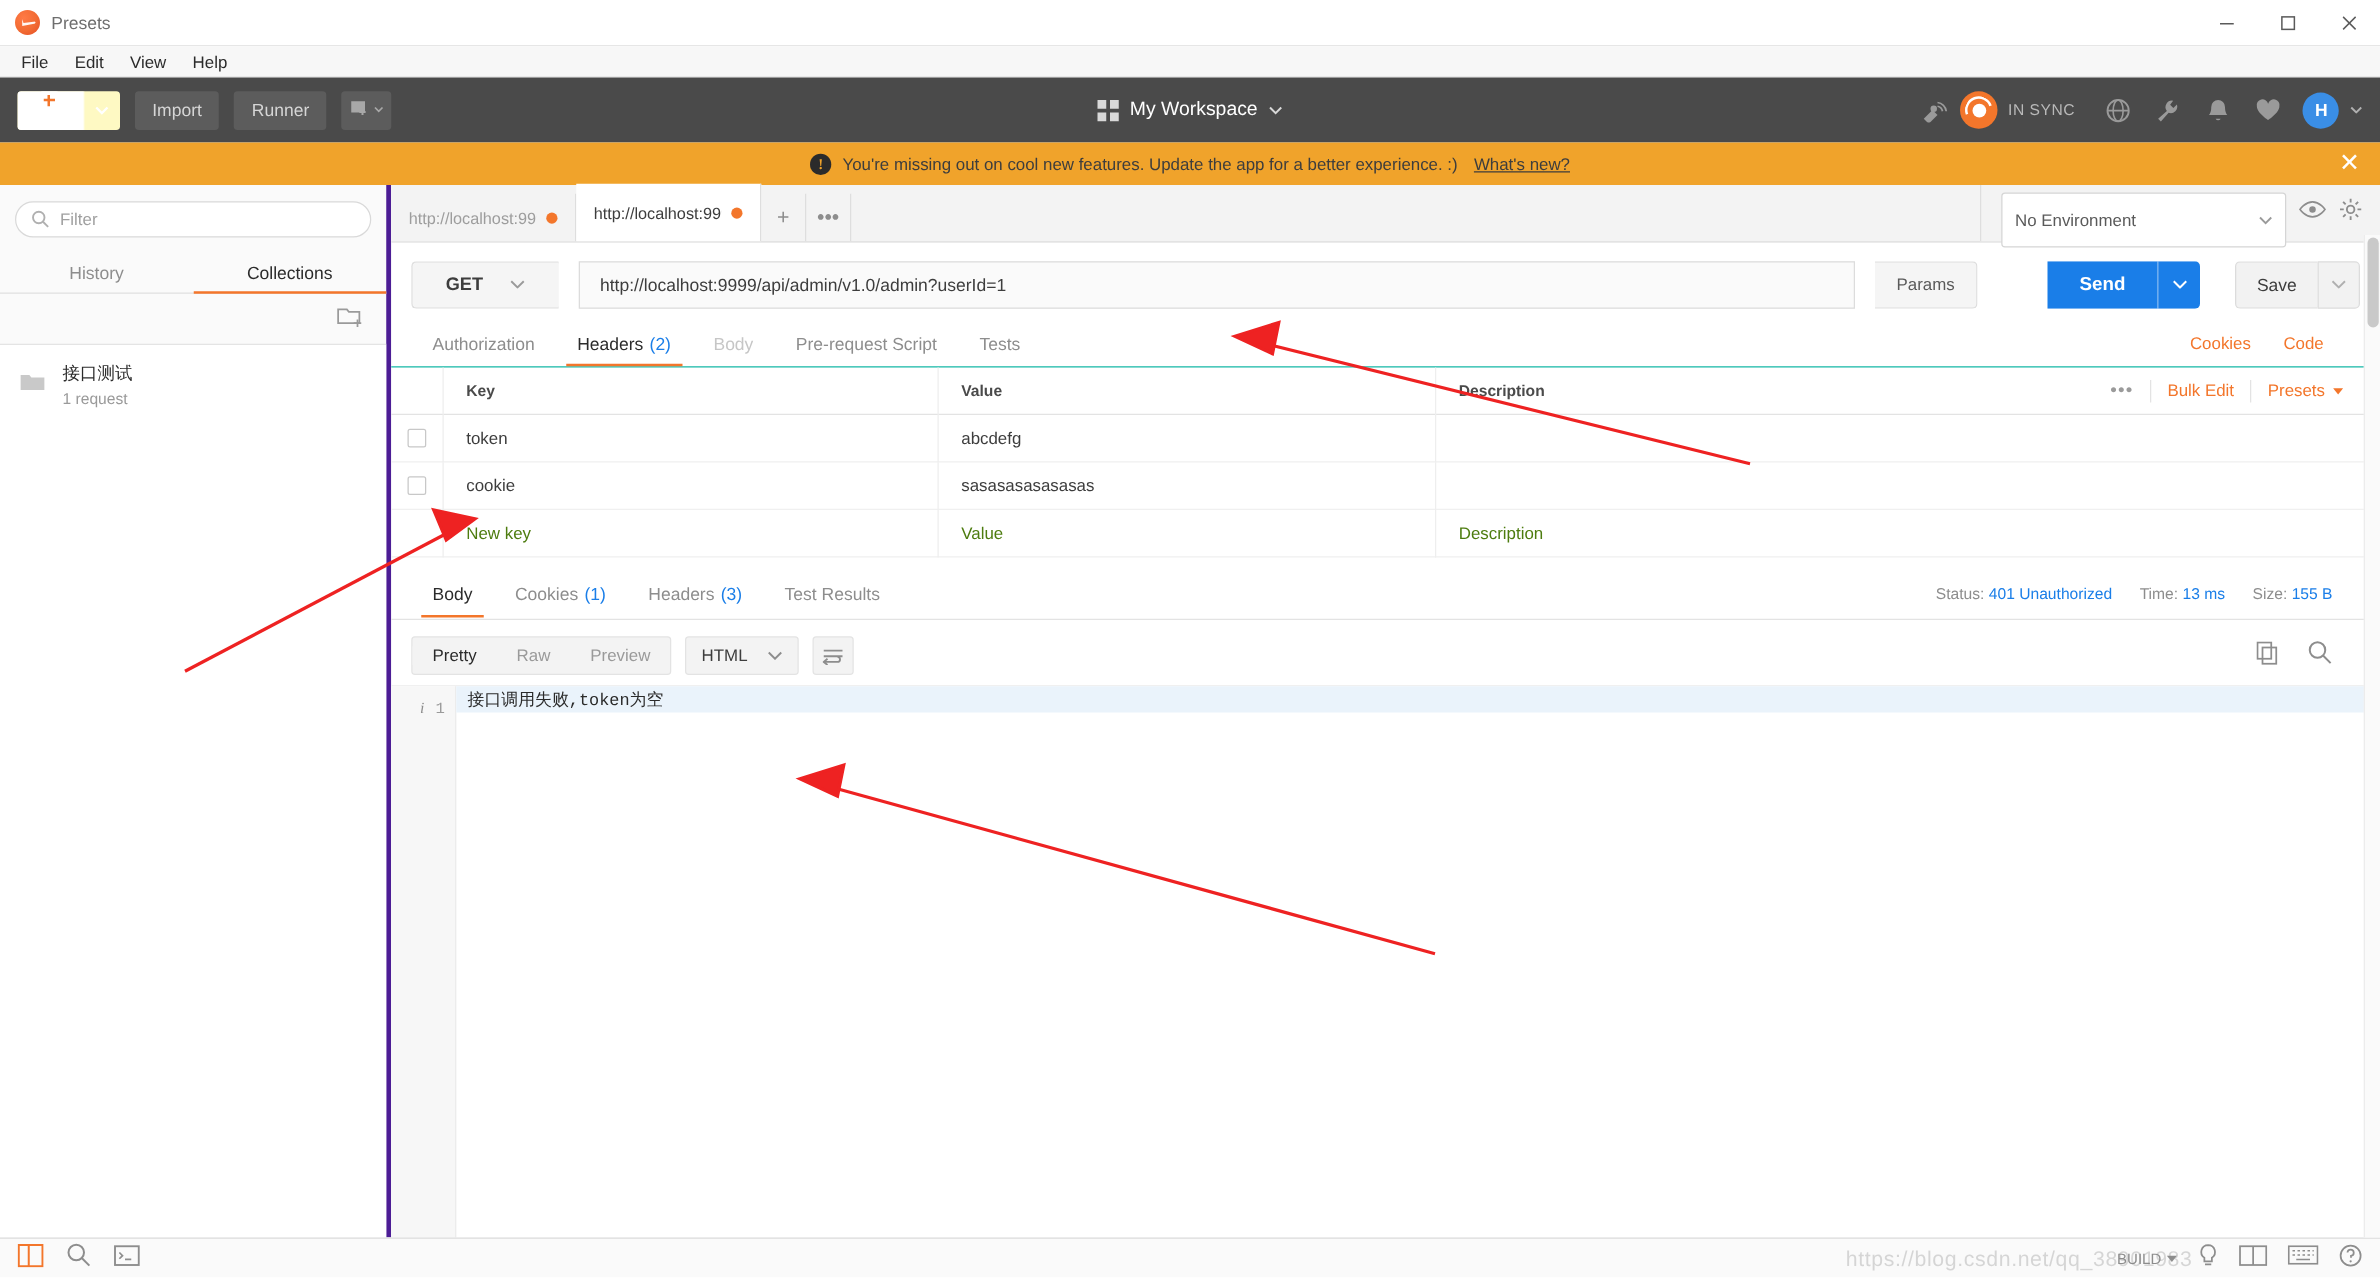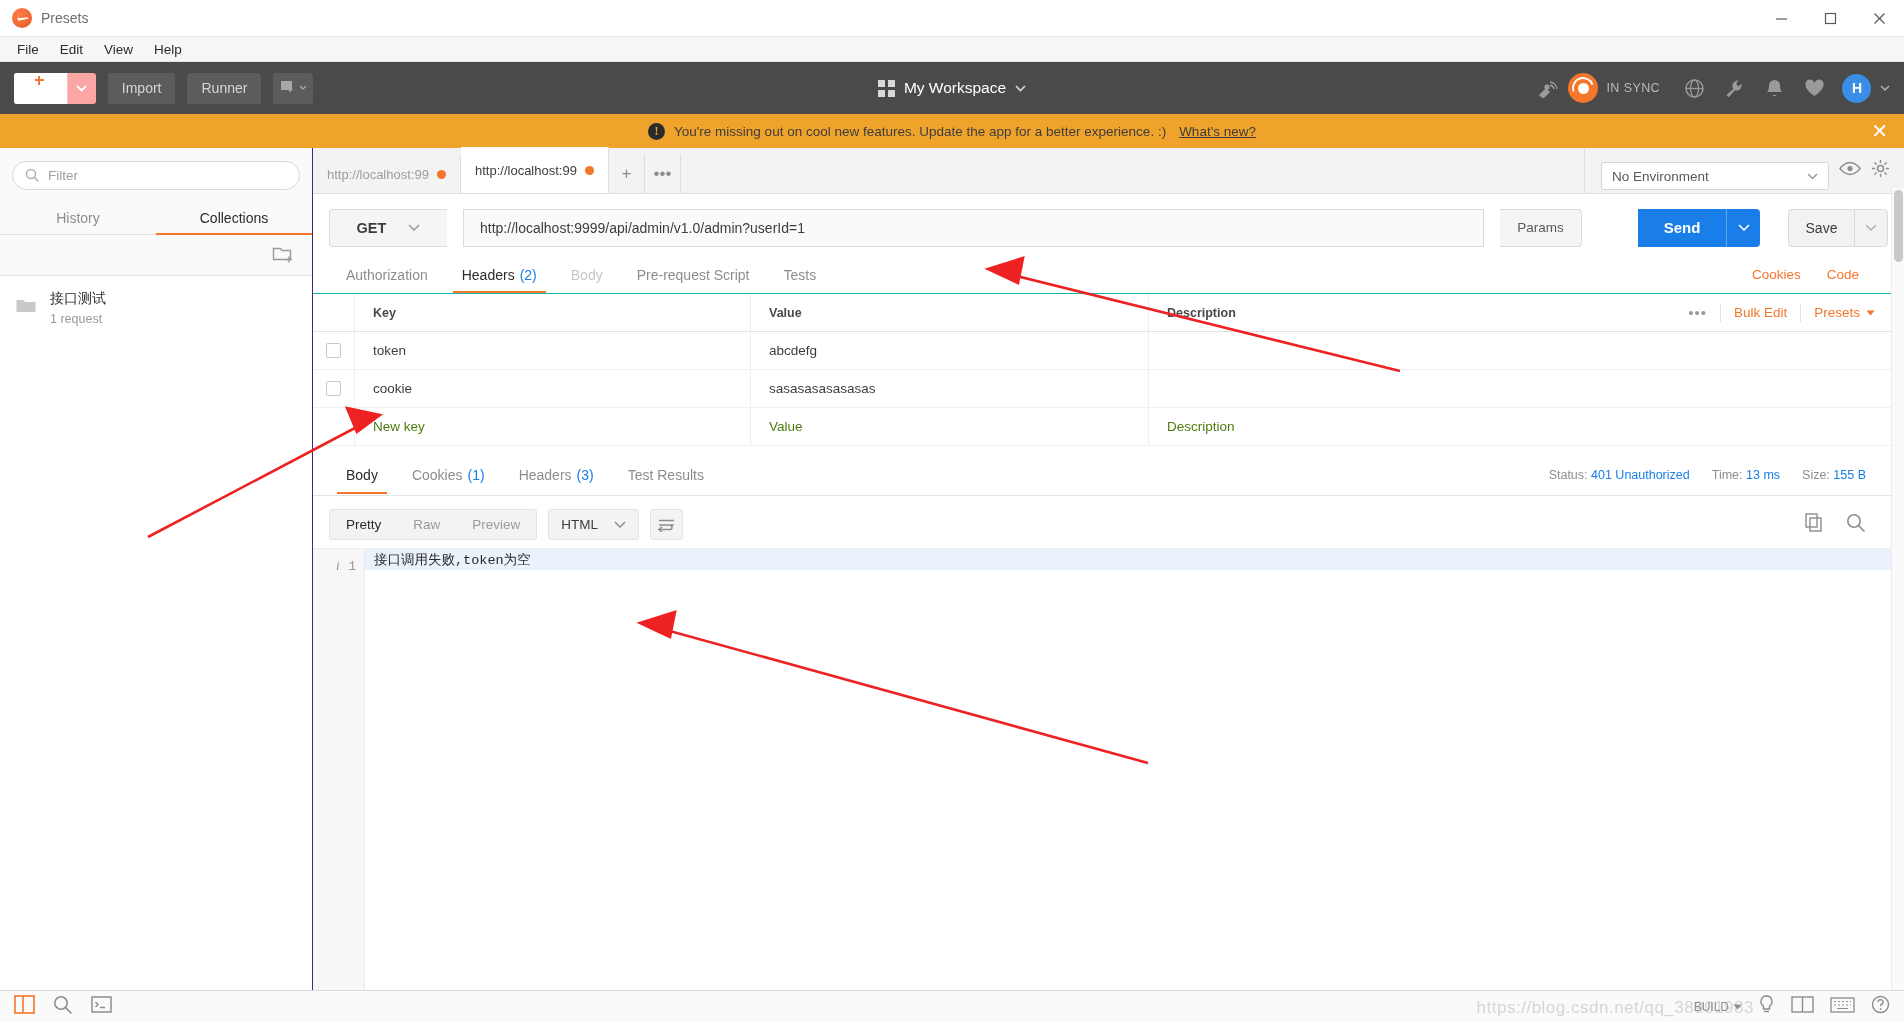--- a/index.html
+++ b/index.html
@@ -41,21 +41,21 @@
     display: flex; align-items: center; padding-left: 8px; gap: 3px; flex: 0 0 25px;
   }
   .menu-item { font-size: 13.5px; color: #2b2b2b; padding: 3px 9px; }
 
   
   .toolbar {
     height: 52px; background: #4a4a4a; display: flex; align-items: center;
     padding: 0 14px; flex: 0 0 52px; position: relative;
   }
   .btn-new {
-    display: flex; align-items: center; height: 31px; background: #fca5a5;
+    display: flex; align-items: center; height: 31px; background: #fef9c3;
     border-radius: 3px; overflow: hidden; justify-content: space-between;
   }
   .btn-new .main { display: flex; align-items: center; gap: 7px; padding: 0 13px 0 11px; height: 31px; }
   .plus-sq {
     width: 15px; height: 15px; background: #fff; border-radius: 2px; position: relative; flex: 0 0 15px;
   }
   .plus-sq::before, .plus-sq::after {
     content: ""; position: absolute; background: #f3762b;
   }
   .plus-sq::before { left: 6.5px; top: 3px; width: 2px; height: 9px; }
@@ -118,21 +118,21 @@
   .banner-close {
     position: absolute; right: 16px; top: 0; height: 34px; display: flex; align-items: center;
     color: #fff; font-size: 20px; line-height: 1;
   }
 
   
   .body-split { flex: 1 1 auto; display: flex; min-height: 0; }
 
   
   .sidebar {
-    width: 313px; flex: 0 0 313px; background: #fafafa; border-right: 1px solid #4c1d95;
+    width: 313px; flex: 0 0 313px; background: #fafafa; border-right: 4px solid #4c1d95;
     display: flex; flex-direction: column; min-height: 0;
   }
   .filter-wrap { padding: 13px 12px 11px 12px; }
   .filter-box {
     height: 29px; border: 1px solid #d9d9d9; border-radius: 15px; background: #fff;
     display: flex; align-items: center; gap: 8px; padding: 0 12px;
   }
   .filter-box .ph { color: #a0a0a0; font-size: 13.5px; }
   .side-tabs { display: flex; height: 34px; border-bottom: 1px solid #e0e0e0; }
   .side-tab {
@@ -171,21 +171,21 @@
   .dot-unsaved { width: 9px; height: 9px; border-radius: 50%; background: #f3762b; flex: 0 0 9px; }
   .tab-plus, .tab-dots {
     width: 36px; height: 38px; display: flex; align-items: center; justify-content: center;
     color: #8d8d8d; font-size: 17px; border-right: 1px solid #dedede;
   }
   .env-area {
     width: 320px; flex: 0 0 320px; height: 46px; display: flex; align-items: center;
     gap: 10px; padding: 0 14px 0 16px; border-left: 1px solid #dedede; background: #f3f3f3;
   }
   .env-select {
-    flex: 1 1 auto; height: 28px; border: 1px solid #d5d5d5; background: #fff; border-radius: 3px;
+    flex: 1 1 auto; height: 44px; border: 1px solid #d5d5d5; background: #fff; border-radius: 3px;
     display: flex; align-items: center; justify-content: space-between; padding: 0 10px;
     font-size: 13.5px; color: #5a5a5a; margin-top: 12px;
   }
 
   .url-row { height: 56px; display: flex; align-items: center; padding: 11px 16px 0 16px; gap: 16px; flex: 0 0 56px; }
   .method-box {
     height: 38px; width: 118px; flex: 0 0 118px; background: #f5f5f5; border: 1px solid #dcdcdc;
     border-right: none; border-radius: 4px 0 0 4px; display: flex; align-items: center;
     justify-content: center; gap: 22px; font-size: 14.5px; color: #3d3d3d; font-weight: bold;
   }

